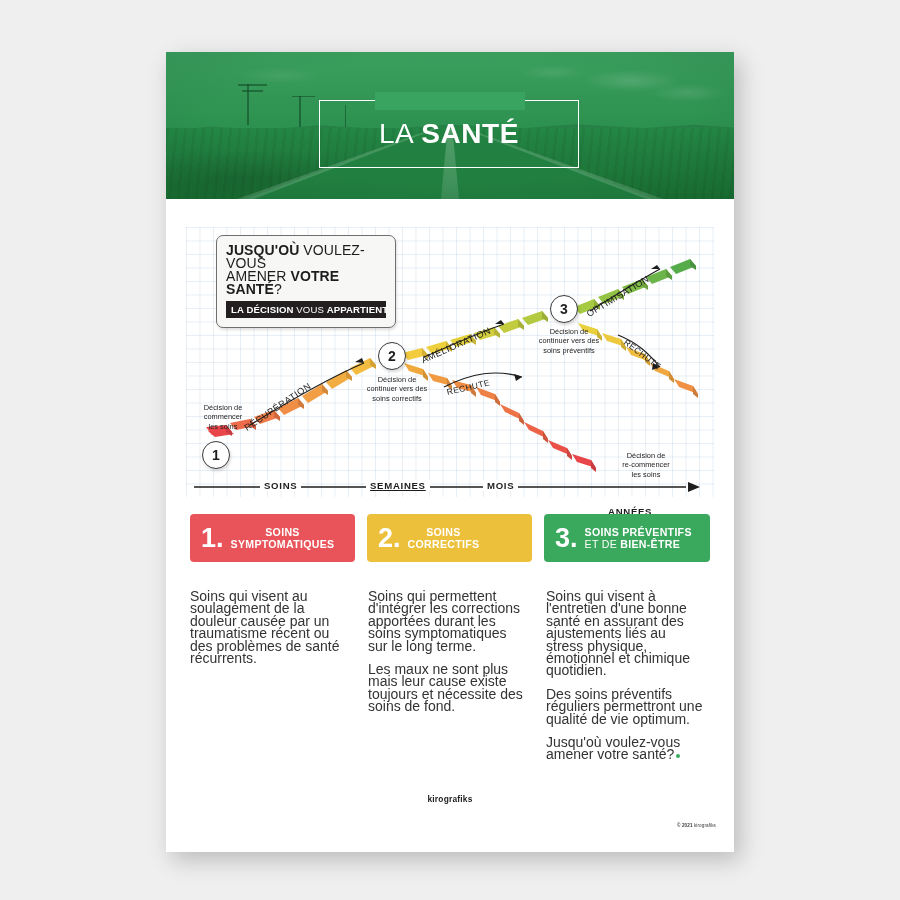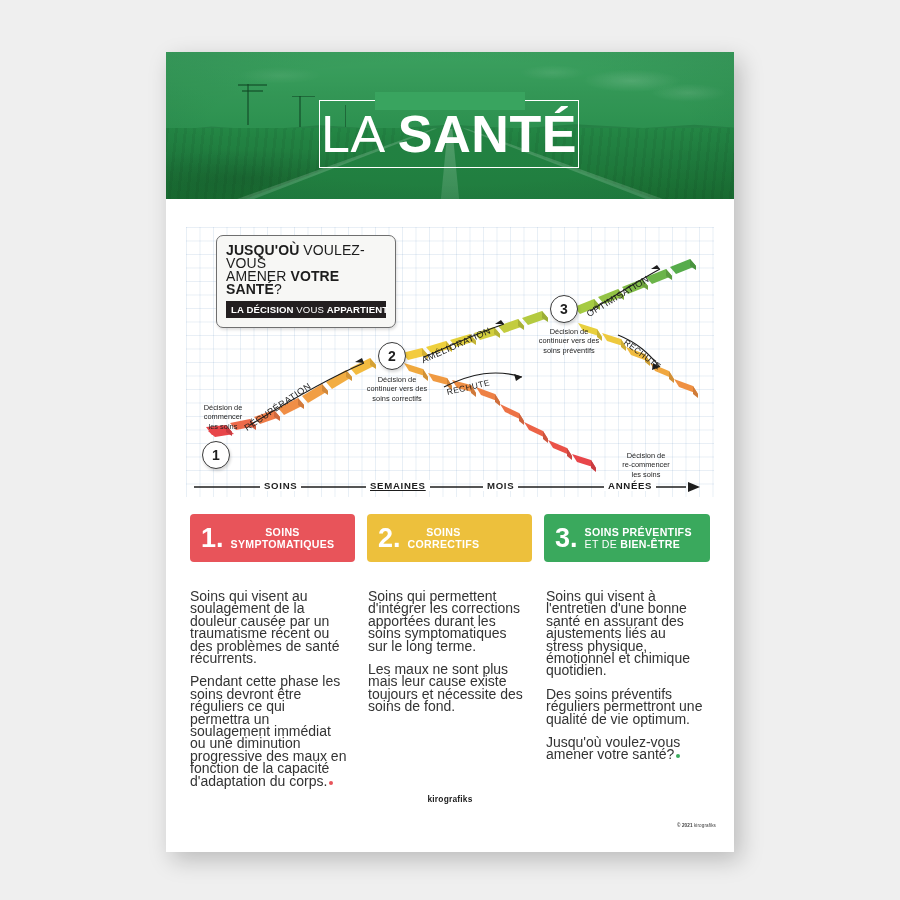--- a/index.html
+++ b/index.html
@@ -100,21 +100,21 @@
     color:#fff;font-size:15px;letter-spacing:.9px;white-space:nowrap;
     line-height:17px;
   }
   .kicker .b{font-weight:bold;}
   .kicker-bg{
     position:absolute;left:50%;top:10px;transform:translateX(-50%);
     height:18px;width:150px;background:#39a45f;z-index:1;
   }
   .bigtitle{
     position:absolute;left:0;top:30px;width:260px;text-align:center;
-    color:#fff;font-size:52px;line-height:44px;letter-spacing:.6px;
+    color:#fff;font-size:28px;line-height:44px;letter-spacing:.6px;
     white-space:nowrap;
   }
   .bigtitle .lite{font-weight:normal;}
   .bigtitle .b{font-weight:bold;}
 
   
   .chartwrap{position:absolute;left:20px;top:175px;width:528px;height:270px;}
   .grid{
     position:absolute;inset:0;
     background-image:
@@ -448,21 +448,21 @@
     </div>
 
     <div class="axis">
       <svg width="528" height="24" viewBox="0 0 528 24">
         <line x1="8" y1="10" x2="500" y2="10" stroke="#1d1d1d" stroke-width="1.3"></line>
         <path d="M514,10 l-12,-5 l0,10 z" fill="#1d1d1d"></path>
       </svg>
       <div class="lbl" style="left:74px;">SOINS</div>
       <div class="lbl" style="left:180px;text-decoration:underline;">SEMAINES</div>
       <div class="lbl" style="left:297px;">MOIS</div>
-      <div class="lbl" style="left:418px;">ANNÉES</div>
+      <div class="lbl" style="left:418px;margin-top:26px;">ANNÉES</div>
     </div>
 
     <div class="cards">
       <div class="card" style="left:0;width:165px;background:#e8545a;">
         <div class="num">1.</div>
         <div class="lines">
           <div class="l1">SOINS</div>
           <div class="l2">SYMPTOMATIQUES</div>
         </div>
       </div>
@@ -478,21 +478,20 @@
         <div class="lines">
           <div class="l1">SOINS PRÉVENTIFS</div>
           <div><span class="reg">ET DE </span><span class="l2">BIEN-ÊTRE</span></div>
         </div>
       </div>
     </div>
 
     <div class="cols">
       <div class="col" style="left:0;">
         <p>Soins qui visent au soulagement de la douleur causée par un traumatisme récent ou des problèmes de santé récurrents.</p>
-        <p><span>Pendant cette phase les soins devront être réguliers ce qui permettra un soulagement immédiat ou une diminution progressive des maux en fonction de la capacité d'adaptation du corps.</span><span class="dot" style="background:#e8545a;"></span></p>
       </div>
       <div class="col" style="left:178px;">
         <p>Soins qui permettent d'intégrer les corrections apportées durant les soins symptomatiques sur le long terme.</p>
         <p>Les maux ne sont plus mais leur cause existe toujours et nécessite des soins de fond.</p>
       </div>
       <div class="col" style="left:356px;">
         <p>Soins qui visent à l'entretien d'une bonne santé en assurant des ajustements liés au stress physique, émotionnel et chimique quotidien.</p>
         <p>Des soins préventifs réguliers permettront une qualité de vie optimum.</p>
         <p><span>Jusqu'où voulez-vous amener votre santé?</span><span class="dot" style="background:#3aa95d;"></span></p>
       </div>

